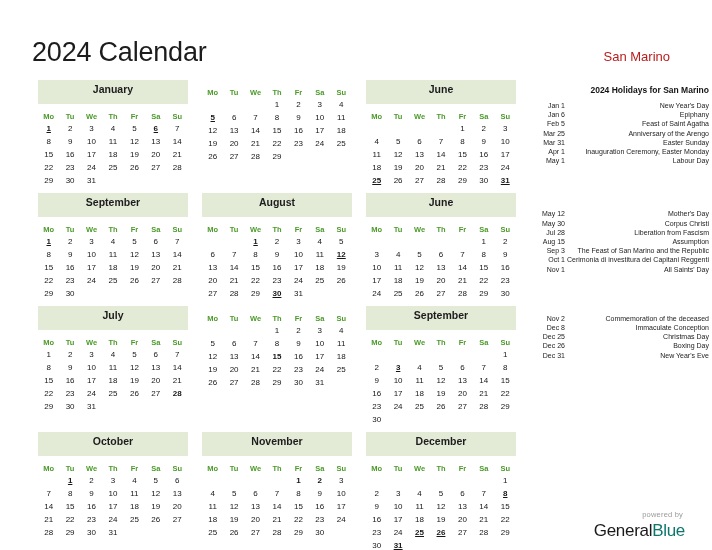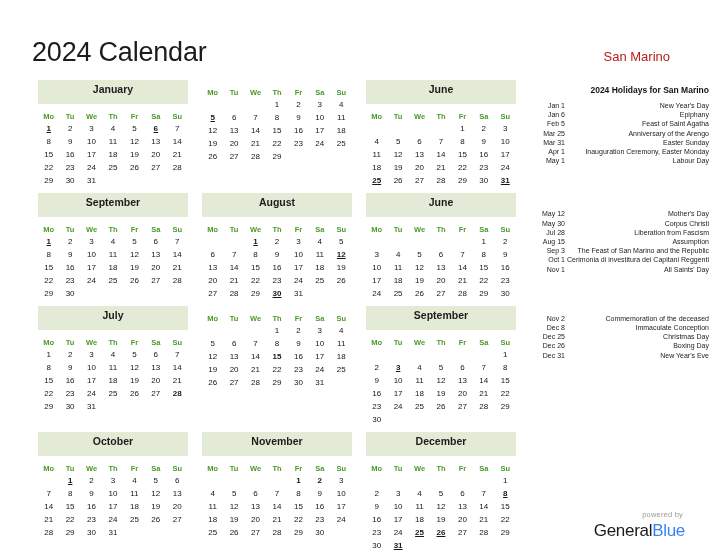--- a/index.html
+++ b/index.html
@@ -150,21 +150,21 @@
     line-height: 10px;
     margin-bottom: 1px;
     padding-right: 2px;
   }
   .brand {
     font-size: 17px;
     line-height: 19px;
     letter-spacing: -0.3px;
   }
   .brand-general { color: #1a1a1a; }
-  .brand-blue { color: #3b82f6; }
+  .brand-blue { color: #0f766e; }
 </style>
 </head>
 <body>
 
 <div class="page-header">
   <div class="cal-title">2024 Calendar</div>
   <div class="country-title">San Marino</div>
 </div>
 
 <div class="calendar-grid">

